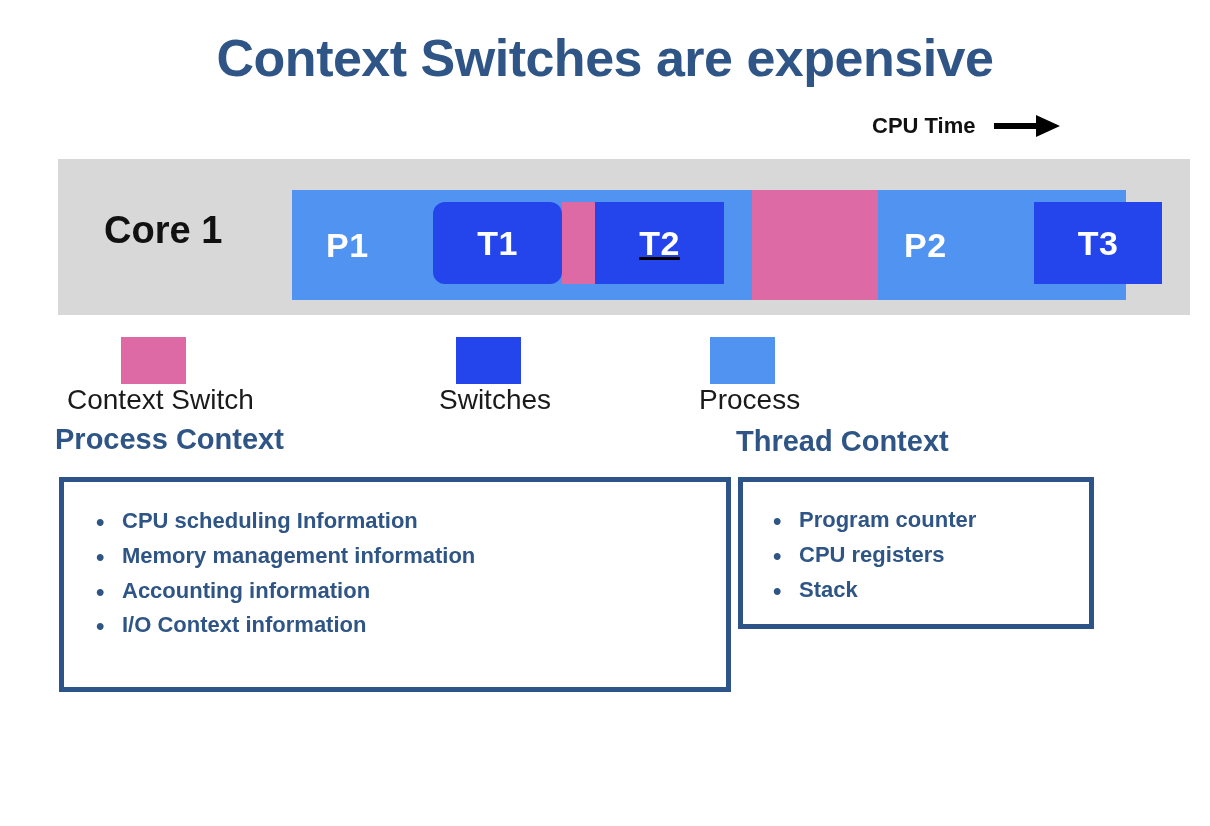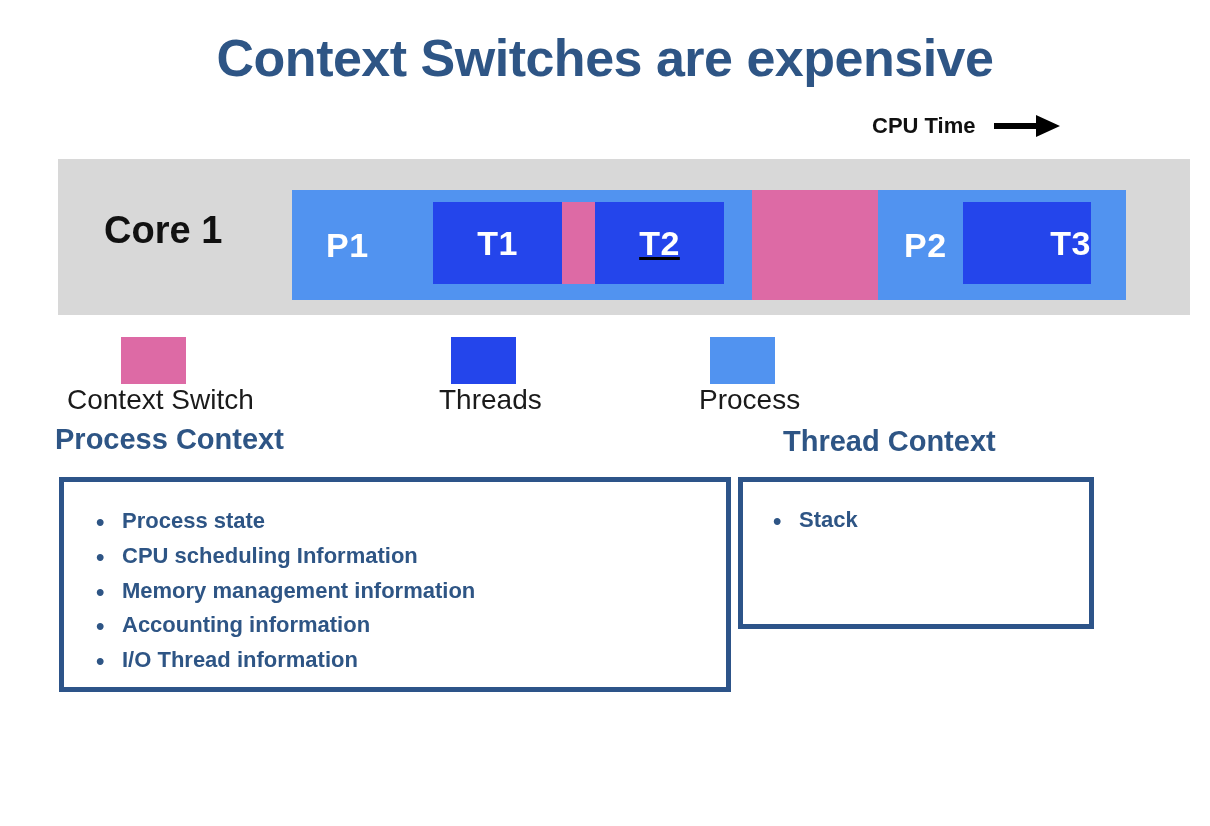--- a/index.html
+++ b/index.html
@@ -83,33 +83,33 @@
     line-height: 1;
     letter-spacing: 0.5px;
   }
 
   #proc-p1 {
     left: 234px; top: 31px; width: 460px; height: 110px;
     justify-content: flex-start;
   }
   #proc-p1 > .seg-label { margin-left: 34px; }
 
-  #thread-t1 { left: 375px; top: 43px; width: 129px; height: 82px; }
+  #thread-t1 { left: 375px; top: 43px; width: 129px; height: 82px; border-radius: 12px; }
   #cs-1      { left: 504px; top: 43px; width: 33px;  height: 82px; }
   #thread-t2 { left: 537px; top: 43px; width: 129px; height: 82px; text-decoration: underline; }
 
   #cs-2 { left: 694px; top: 31px; width: 126px; height: 110px; }
 
   #proc-p2 {
     left: 820px; top: 31px; width: 248px; height: 110px;
     justify-content: flex-start;
   }
   #proc-p2 > .seg-label { margin-left: 26px; }
 
-  #thread-t3 { left: 905px; top: 43px; width: 128px; height: 82px; justify-content: flex-end; }
+  #thread-t3 { left: 976px; top: 43px; width: 128px; height: 82px; }
 
   
   #legend {
     position: absolute;
     left: 53px;
     top: 337px;
     width: 1100px;
     height: 50px;
   }
   .legend-item {
@@ -170,21 +170,21 @@
     font-size: 24px;
     line-height: 1.58;
   }
 
   #process-context-heading { left: 55px;  top: 423px; text-align: right; }
   #process-context-box {
     left: 59px; top: 477px; width: 672px; height: 215px;
   }
   #process-context-box .ctx-list { margin: 22px 0 0 24px; }
 
-  #thread-context-heading { left: 783px; top: 425px; }
+  #thread-context-heading { left: 736px; top: 425px; }
   #thread-context-box {
     left: 738px; top: 477px; width: 356px; height: 152px;
   }
   #thread-context-box .ctx-list { margin: 21px 0 0 22px; }
 </style>
 </head>
 <body>
 
 <div id="slide-title">Context Switches are expensive</div>
 
@@ -229,41 +229,42 @@
 
 <div id="legend">
 
   <div class="legend-item" id="legend-item-0">
     <span class="legend-swatch" style="background:#dd6aa5;"></span>
     <span class="legend-text">Context Switch</span>
   </div>
 
   <div class="legend-item" id="legend-item-1">
     <span class="legend-swatch" style="background:#2445eb;"></span>
-    <span class="legend-text">Threads</span>
+    <span class="legend-text">Switches</span>
   </div>
 
   <div class="legend-item" id="legend-item-2">
     <span class="legend-swatch" style="background:#5193f0;"></span>
     <span class="legend-text">Process</span>
   </div>
 
 </div>
 
 <div class="ctx-heading" id="process-context-heading">Process Context</div>
 
 <div class="ctx-box" id="process-context-box">
   <ul class="ctx-list">
-    <li>Process state</li>
     <li>CPU scheduling Information</li>
     <li>Memory management information</li>
     <li>Accounting information</li>
-    <li>I/O Thread information</li>
+    <li>I/O Context information</li>
   </ul>
 </div>
 
 <div class="ctx-heading" id="thread-context-heading">Thread Context</div>
 
 <div class="ctx-box" id="thread-context-box">
   <ul class="ctx-list">
+    <li>Program counter</li>
+    <li>CPU registers</li>
     <li>Stack</li>
   </ul>
 </div>
 
 </body></html>

